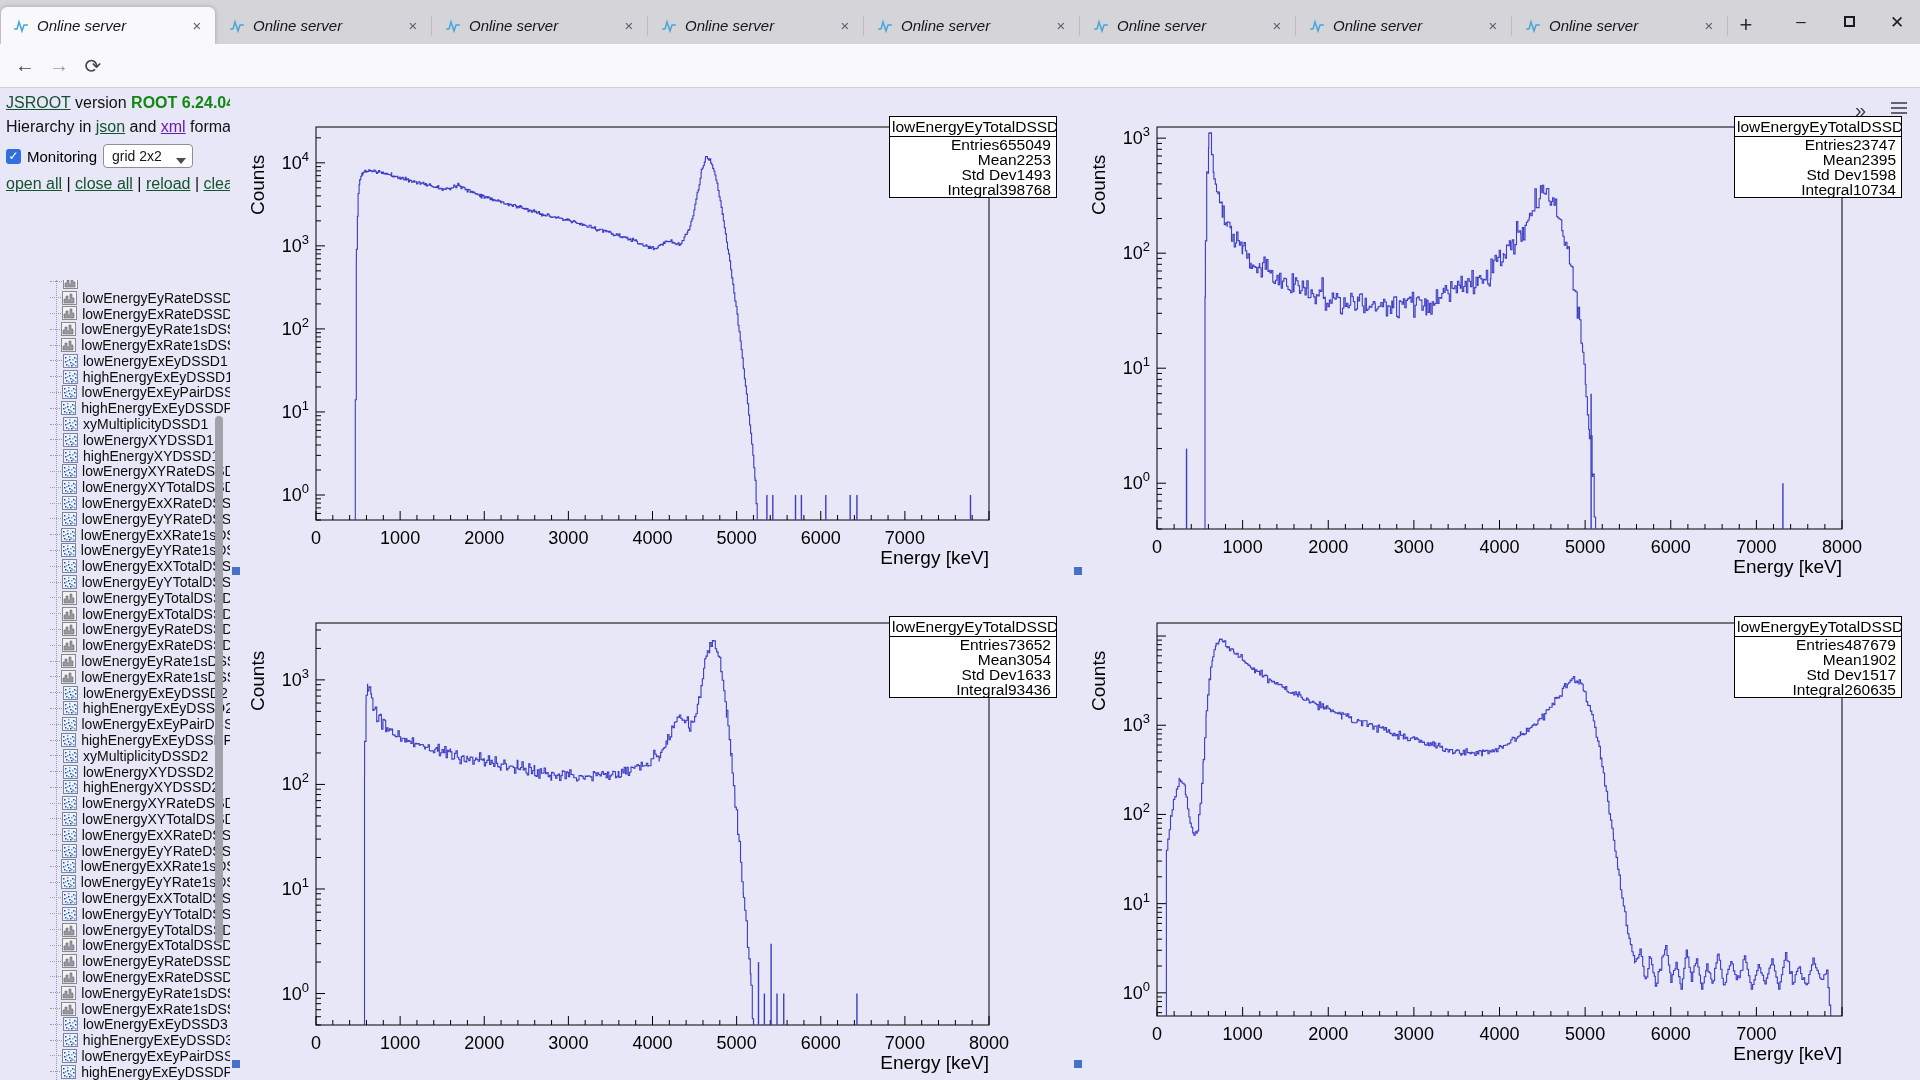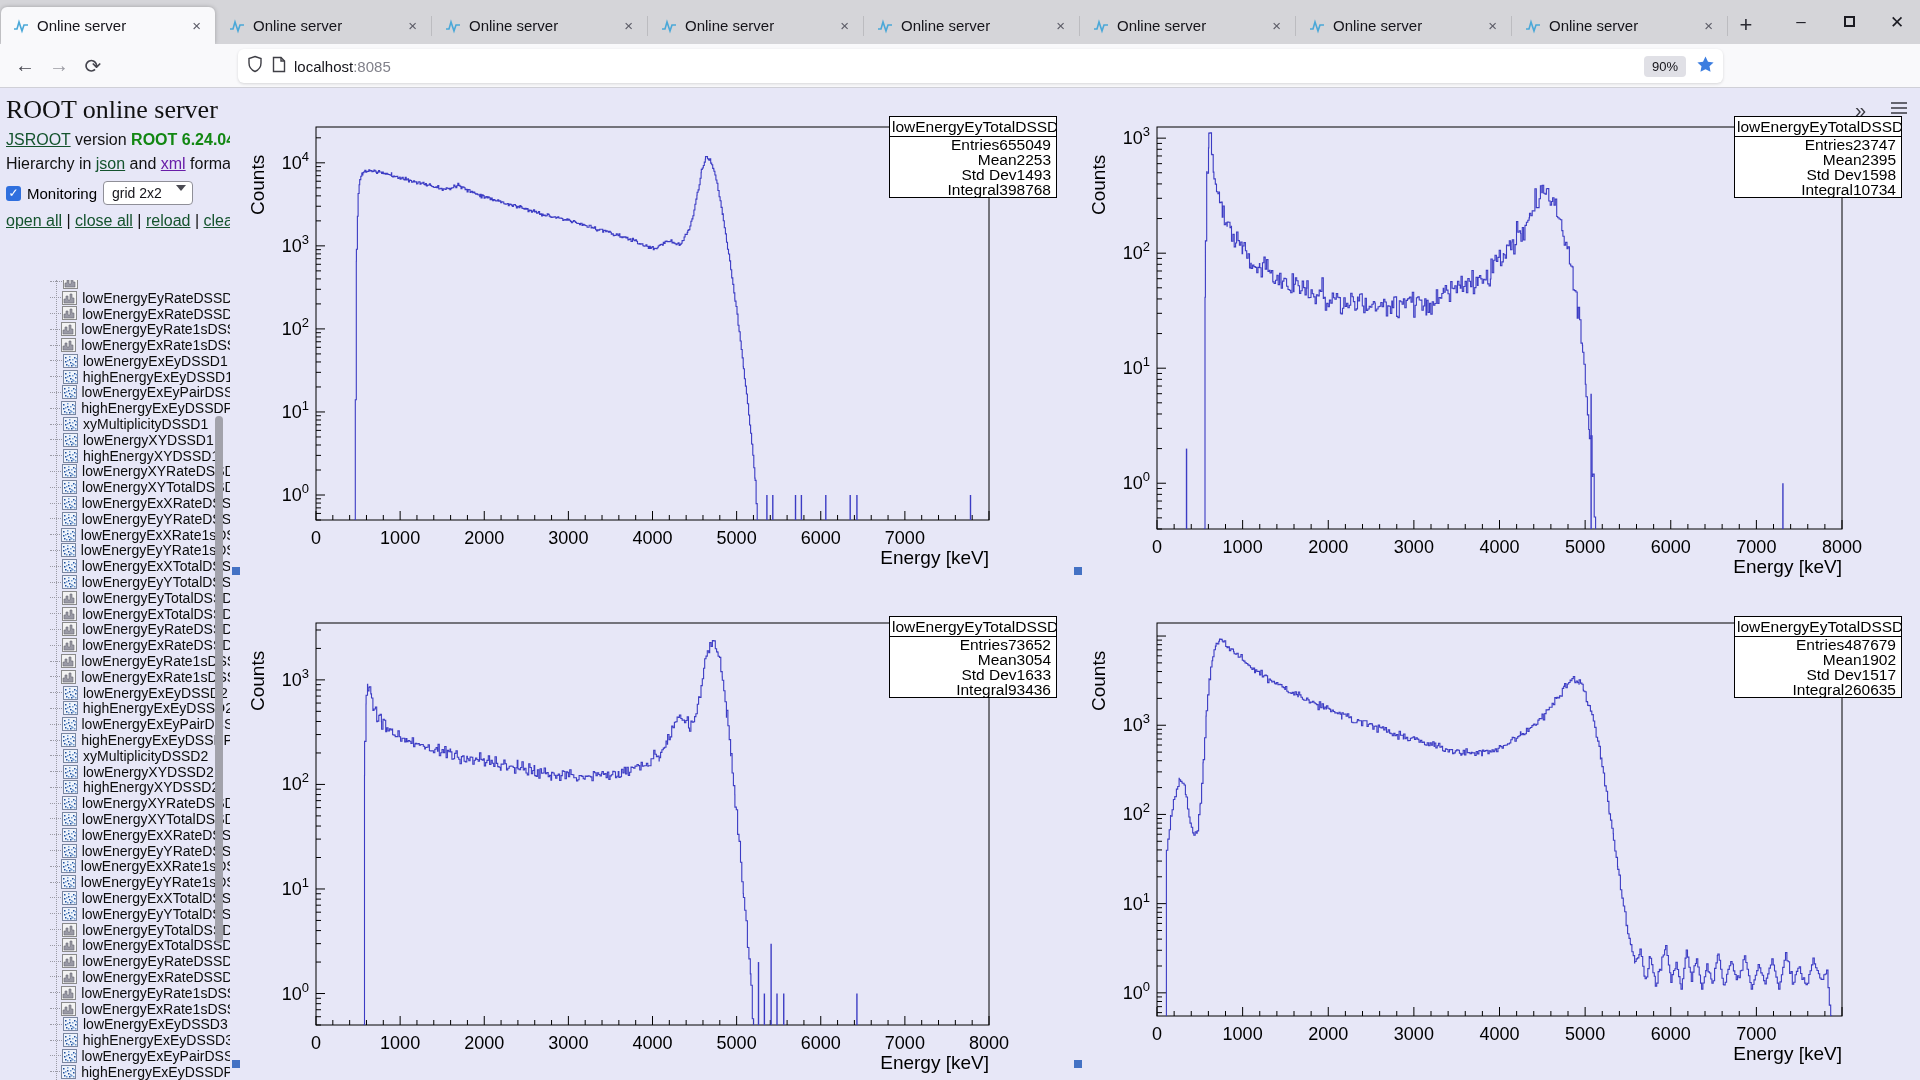--- a/index.html
+++ b/index.html
@@ -33,21 +33,21 @@
 
   
   .sidebar { position:absolute; left:0; top:88px; width:230px; height:992px; overflow:hidden; }
   .sb-title { font-family:"Liberation Serif", serif; font-size:26px; color:#111; padding:7px 0 0 6px; }
   .sb-line { font-size:16px; color:#111; padding:6px 0 0 6px; white-space:nowrap; overflow:hidden; }
   a.link { color:#14532d; text-decoration:underline; }
   a.visited { color:#681da8; text-decoration:underline; }
   .ver { color:#128712; font-weight:bold; }
   .mon-row { display:flex; align-items:center; gap:6px; padding:8px 0 0 6px; font-size:15px; }
   .cbx { width:15px; height:15px; background:#2f6fde; border-radius:3px; color:#fff; font-size:12px; line-height:15px; text-align:center; }
-  .gridsel { background:#fff; border:1px solid #8f8f98; border-radius:4px; font-size:14px; padding:3px 6px 3px 8px; display:flex; align-items:flex-start; gap:14px; color:#15141a; }
+  .gridsel { background:#fff; border:1px solid #8f8f98; border-radius:4px; font-size:14px; padding:3px 6px 3px 8px; display:flex; align-items:flex-end; gap:14px; color:#15141a; }
   .gridsel .car { width:0; height:0; border-left:5px solid transparent; border-right:5px solid transparent; border-top:6px solid #4a4a52; }
   .sb-links { font-size:16px; padding:7px 0 2px 6px; color:#111; white-space:nowrap; }
   .tree { position:absolute; left:0; top:192px; width:230px; bottom:0; overflow:hidden; }
   .treeline { position:absolute; left:56px; top:0; bottom:0; width:0; border-left:1px dotted #9a9aa4; }
   .trow { display:flex; align-items:center; height:15.8px; font-size:14px; color:#0b0b0b; white-space:nowrap; }
   .tstub { width:12px; margin-left:50px; border-top:1px dotted #9a9aa4; }
   .ticonbox { width:16px; height:14px; margin:0 4px 0 1px; flex:0 0 auto; }
   .tlabel { overflow:hidden; }
   .sb-scroll { position:absolute; left:215px; top:416px; width:8px; height:527px; background:#a2a2ab; border-radius:4px; }
 
@@ -60,21 +60,21 @@
   .statbox .sr { display:flex; justify-content:flex-end; padding:0 5px; height:15px; line-height:15px; }
   .handle { position:absolute; width:8px; height:8px; background:#4472c4; z-index:6; }
 </style>
 </head>
 <body>
 
 <div class="screen">
 
   <div class="tabbar">
 
-    <span id="tabs-mount" style="display: flex;">
+    <span id="tabs-mount" style="display: flex; font-style: italic;">
       <div class="tab active">
         <span class="ticon">
           <svg width="16" height="16" viewBox="0 0 16 16">
               <polyline points="1,11 4,11 6,4 9,13 11,7 15,7" fill="none" stroke="#4aa8d8" stroke-width="1.6"></polyline>
             </svg>
         </span>
         <span class="ttitle">Online server</span>
         <span class="tclose">×</span>
       </div>
 
@@ -153,52 +153,31 @@
       <span class="wc">–</span>
       <span class="wc"><span class="wc-max"></span></span>
       <span class="wc">✕</span>
     </div>
   </div>
 
   <div class="toolbar">
     <span class="navbtn" style="margin-left:8px">←</span>
     <span class="navbtn fwd">→</span>
     <span class="navbtn">⟳</span>
-    <div class="urlbar">
-      <span>
-        <svg width="18" height="18" viewBox="0 0 18 18">
-            <path d="M9 1.5 L15 3.5 V8 C15 12.5 12 15.2 9 16.5 C6 15.2 3 12.5 3 8 V3.5 Z" fill="none" stroke="#3f3f46" stroke-width="1.4"></path>
-          </svg>
-      </span>
-      <span style="margin-left:8px">
-        <svg width="14" height="17" viewBox="0 0 14 17">
-            <path d="M1.5 1.5 H9 L12.5 5 V15.5 H1.5 Z" fill="none" stroke="#3f3f46" stroke-width="1.4"></path>
-            <path d="M9 1.5 V5 H12.5" fill="none" stroke="#3f3f46" stroke-width="1.4"></path>
-          </svg>
-      </span>
-      <span class="urltext"><span>localhost</span><span class="port">:8085</span></span>
-      <span class="zoombadge">90%</span>
-      <span>
-        <svg width="19" height="19" viewBox="0 0 20 20">
-            <path d="M10 1.6 L12.6 7 L18.5 7.8 L14.2 11.9 L15.3 17.7 L10 14.9 L4.7 17.7 L5.8 11.9 L1.5 7.8 L7.4 7 Z" fill="#3b7de0"></path>
-          </svg>
-      </span>
-    </div>
     <div class="toolright">
       <span class="chev2">»</span>
       <span>
         <svg width="18" height="14" viewBox="0 0 18 14">
             <path d="M1 2 H17 M1 7 H17 M1 12 H17" stroke="#3a3a42" stroke-width="1.6"></path>
           </svg>
       </span>
     </div>
   </div>
 
   <div class="sidebar">
-    <div class="sb-title">ROOT online server</div>
     <div class="sb-line">
       <a class="link">JSROOT</a><span> version </span><span class="ver">ROOT 6.24.04 13/07/2</span>
     </div>
     <div class="sb-line">
       <span>Hierarchy in </span><a class="link">json</a><span> and </span><a class="visited">xml</a><span> format</span>
     </div>
     <div class="mon-row">
       <span class="cbx">✓</span>
       <span>Monitoring</span>
       <span class="gridsel">

